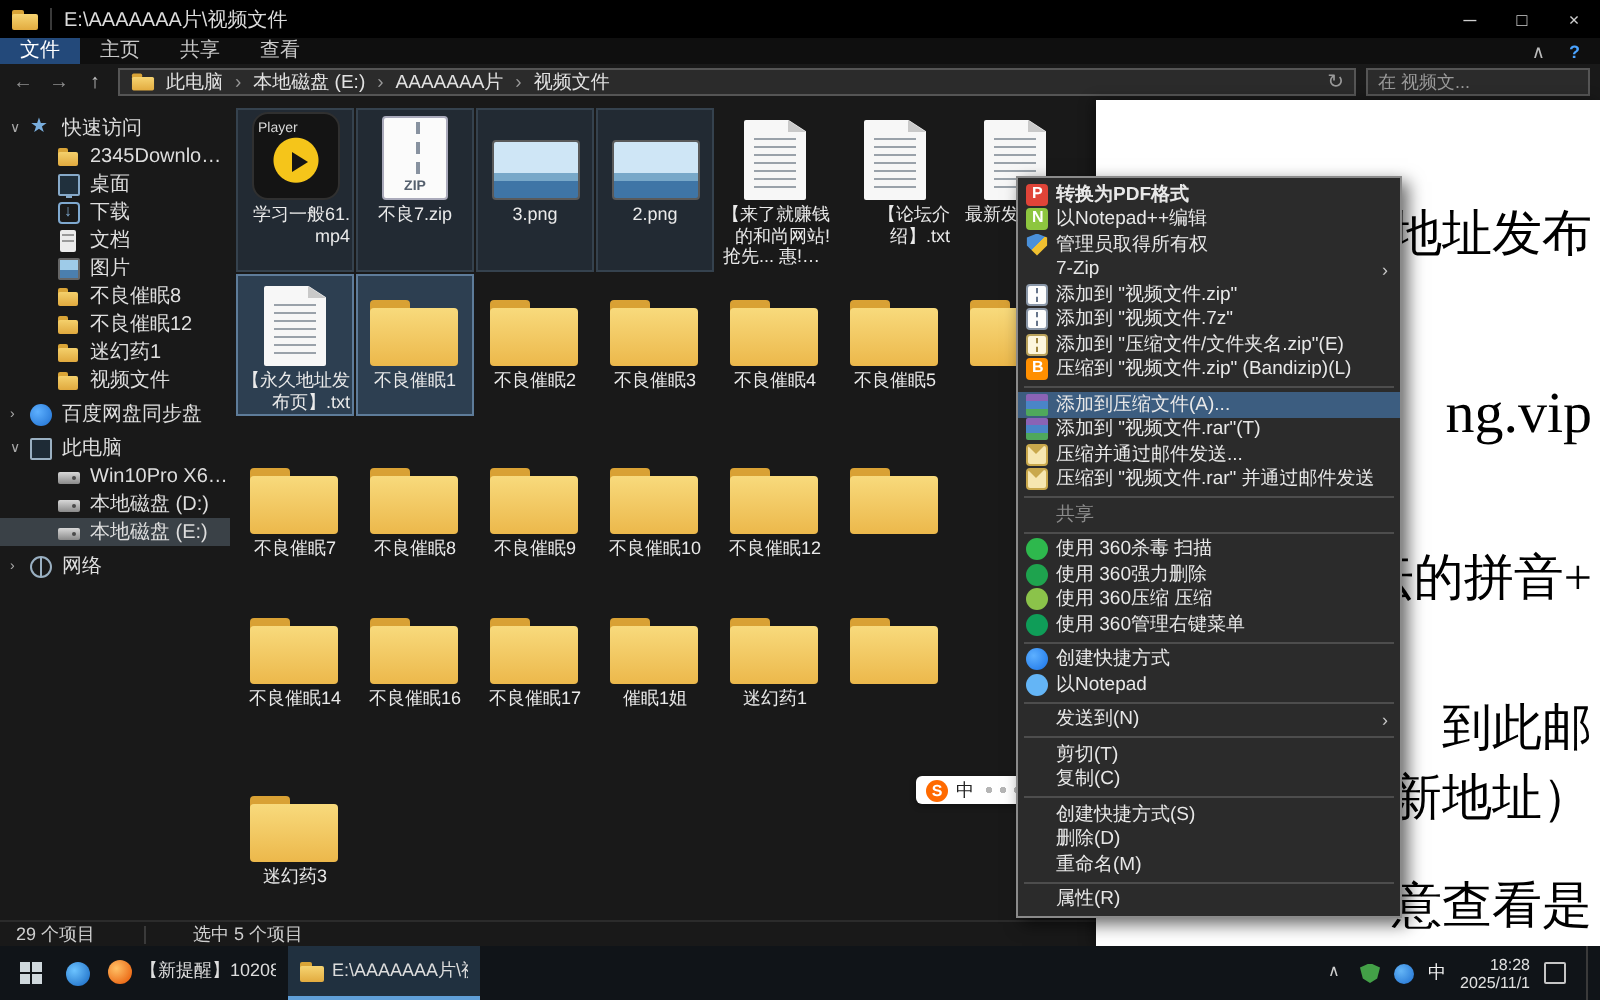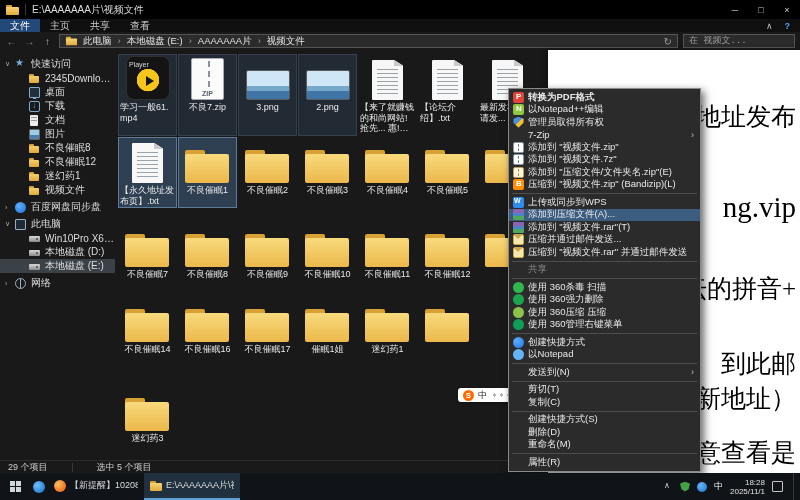--- a/index.html
+++ b/index.html
@@ -27,21 +27,21 @@
 
 .addrbar{position:absolute;left:0;top:32px;width:800px;height:18px;background:#191919;display:flex;align-items:center;padding:0 5px;gap:5px;z-index:2}
 .navb{width:13px;text-align:center;color:#8f8f8f;font-size:10px;flex:none}
 .navb.up{color:#bdbdbd}
 .addrbox{flex:1;height:14px;background:#2b2b2b;border:1px solid #555;display:flex;align-items:center;padding:0 5px;min-width:0}
 .addrbox .mini-folder{transform:scale(.85);margin-right:5px}
 .crumb{font-size:9.5px;color:#e2e2e2;white-space:nowrap}
 .crumb+.crumb::before{content:"›";margin:0 6px;color:#9a9a9a}
 .refresh{margin-left:auto;color:#9a9a9a;font-size:10px}
 .refresh::after{content:"↻"}
-.searchbox{width:112px;height:14px;background:#2b2b2b;border:1px solid #555;font-size:9px;color:#bfbfbf;padding:0 5px;font-family:Liberation Mono, monospace;flex:none}
+.searchbox{width:112px;height:14px;background:#2b2b2b;border:1px solid #555;font-size:9px;color:#bfbfbf;padding:0 5px;font-family:Liberation Sans, sans-serif;flex:none}
 .searchbox::placeholder{color:#9a9a9a}
 
 
 .main{position:absolute;left:0;top:50px;right:0;bottom:40px;background:#191919}
 
 
 .sidebar{position:absolute;left:0;top:4px;width:115px;bottom:0;overflow:hidden}
 .srow{display:flex;align-items:center;height:14px;font-size:10px;color:#dedede;padding-left:5px;white-space:nowrap;cursor:default}
 .srow.lv0{margin-top:3px}
 .srow.lv1{padding-left:19px}
@@ -68,21 +68,21 @@
 
 
 .filegrid{position:absolute;left:115px;top:0;right:0;bottom:0;overflow:hidden}
 .frow{position:absolute;left:4px;display:flex;gap:3px}
 .frow.r1{top:5px}.frow.r2{top:88px}.frow.r3{top:172px}.frow.r4{top:247px}.frow.r5{top:336px}
 .tile{width:57px;display:flex;flex-direction:column;align-items:center;padding:1px;cursor:default}
 .tile.faint{background:rgba(98,162,228,.13);outline:1px solid rgba(140,190,240,.25)}
 .tile.strong{background:rgba(98,162,228,.28);outline:1px solid rgba(140,190,240,.6)}
 .ticon{height:46px;width:100%;display:flex;align-items:flex-end;justify-content:center;position:relative;padding-bottom:2px}
 .textra{position:absolute;left:9px;top:5px;font-size:7px;color:#d8d8d8;pointer-events:none}
-.tlabel{font-size:9px;line-height:10.5px;text-align:left;color:#eaeaea;word-break:break-all;display:-webkit-box;-webkit-line-clamp:3;-webkit-box-orient:vertical;overflow:hidden;max-height:32px}
+.tlabel{font-size:9px;line-height:10.5px;text-align:right;color:#eaeaea;word-break:break-all;display:-webkit-box;-webkit-line-clamp:3;-webkit-box-orient:vertical;overflow:hidden;max-height:32px}
 .fi{position:relative;display:block}
 .fi.mp4{width:44px;height:44px;border-radius:8px;border:1px solid #303030;background:radial-gradient(circle at 50% 55%,#f5c51a 0 11px,transparent 11.5px),#141414}
 .fi.mp4::before{content:"";position:absolute;left:19px;top:19px;border-left:8px solid #141414;border-top:5px solid transparent;border-bottom:5px solid transparent;z-index:2}
 .fi.zipf{width:33px;height:42px;background:#fbfbfb;border:1px solid #aab;border-radius:2px}
 .fi.zipf::before{content:"";position:absolute;left:50%;top:2px;bottom:12px;border-left:2px dashed #8892a0}
 .fi.zipf::after{content:"ZIP";position:absolute;left:0;right:0;bottom:2px;text-align:center;font-size:7px;font-weight:bold;color:#55606e}
 .fi.png{width:44px;height:30px;border:1px solid #5a5a5a;border-radius:2px;background:linear-gradient(180deg,#cfe6f6 0 55%,#78a8c9 55% 70%,#3f75a6 70%)}
 .fi.txt{width:31px;height:40px;background:#f7f7f7;border-radius:1px;clip-path:polygon(0 0,72% 0,100% 14%,100% 100%,0 100%)}
 .fi.txt::before{content:"";position:absolute;right:0;top:0;width:9px;height:6px;background:#c9c9c9;clip-path:polygon(0 0,100% 100%,0 100%)}
 .fi.txt::after{content:"";position:absolute;left:5px;right:5px;top:9px;bottom:6px;background:repeating-linear-gradient(180deg,#9aa2aa 0 1px,transparent 1px 4px)}
@@ -459,26 +459,20 @@
             <div class="tlabel">不良催眠9</div>
           </div>
 
           <div class="tile">
             <div class="ticon">
               <span class="fi folder"></span>
             </div>
             <div class="tlabel">不良催眠10</div>
           </div>
 
-          <div class="tile">
-            <div class="ticon">
-              <span class="fi folder"></span>
-            </div>
-            <div class="tlabel">不良催眠11</div>
-          </div>
 
           <div class="tile">
             <div class="ticon">
               <span class="fi folder"></span>
             </div>
             <div class="tlabel">不良催眠12</div>
           </div>
 
           <div class="tile">
             <div class="ticon">
@@ -615,25 +609,20 @@
       <span class="clabel">添加到 "压缩文件/文件夹名.zip"(E)</span>
 
     </div>
 
     <div class="citem divafter">
       <span class="mi bandizip"></span>
       <span class="clabel">压缩到 "视频文件.zip" (Bandizip)(L)</span>
 
     </div>
 
-    <div class="citem">
-      <span class="mi wps"></span>
-      <span class="clabel">上传或同步到WPS</span>
-
-    </div>
 
     <div class="citem hl">
       <span class="mi rar"></span>
       <span class="clabel">添加到压缩文件(A)...</span>
 
     </div>
 
     <div class="citem">
       <span class="mi rar"></span>
       <span class="clabel">添加到 "视频文件.rar"(T)</span>

